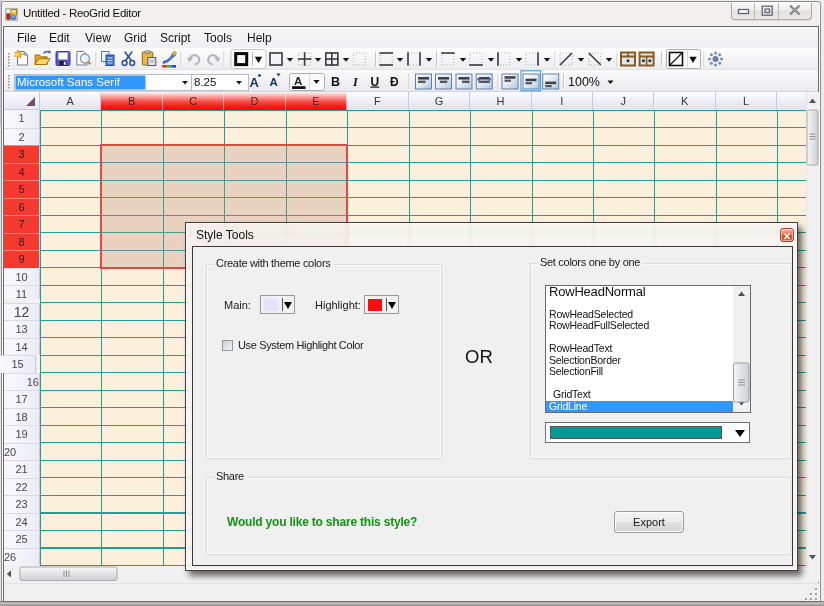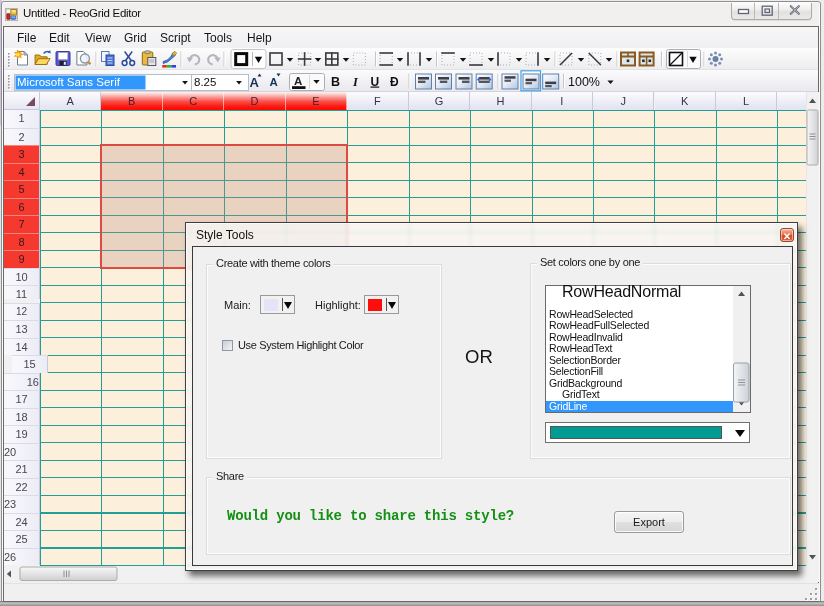--- a/index.html
+++ b/index.html
@@ -327,32 +327,32 @@
 <div class="ab txt" style="left:4px;top:127.5px;width:36px;height:17.5px;background:linear-gradient(90deg,#F9F9FC,#ECECF6);border-top:1px solid #DADAE8;border-right:1px solid #C9C9DC;font-size:11px;line-height:16.5px;text-align:center;color:#4A4450">2</div>
 <div class="ab txt" style="left:4px;top:145.0px;width:36px;height:17.5px;background:#F5392E;border-top:1px solid #F8837C;border-right:1px solid #C9C9DC;font-size:11px;line-height:16.5px;text-align:center;color:#38181C">3</div>
 <div class="ab txt" style="left:4px;top:162.5px;width:36px;height:17.5px;background:#F5392E;border-top:1px solid #F8837C;border-right:1px solid #C9C9DC;font-size:11px;line-height:16.5px;text-align:center;color:#38181C">4</div>
 <div class="ab txt" style="left:4px;top:180.0px;width:36px;height:17.5px;background:#F5392E;border-top:1px solid #F8837C;border-right:1px solid #C9C9DC;font-size:11px;line-height:16.5px;text-align:center;color:#38181C">5</div>
 <div class="ab txt" style="left:4px;top:197.5px;width:36px;height:17.5px;background:#F5392E;border-top:1px solid #F8837C;border-right:1px solid #C9C9DC;font-size:11px;line-height:16.5px;text-align:center;color:#38181C">6</div>
 <div class="ab txt" style="left:4px;top:215.0px;width:36px;height:17.5px;background:#F5392E;border-top:1px solid #F8837C;border-right:1px solid #C9C9DC;font-size:11px;line-height:16.5px;text-align:center;color:#38181C">7</div>
 <div class="ab txt" style="left:4px;top:232.5px;width:36px;height:17.5px;background:#F5392E;border-top:1px solid #F8837C;border-right:1px solid #C9C9DC;font-size:11px;line-height:16.5px;text-align:center;color:#38181C">8</div>
 <div class="ab txt" style="left:4px;top:250.0px;width:36px;height:17.5px;background:#F5392E;border-top:1px solid #F8837C;border-right:1px solid #C9C9DC;font-size:11px;line-height:16.5px;text-align:center;color:#38181C">9</div>
 <div class="ab txt" style="left:4px;top:267.5px;width:36px;height:17.5px;background:linear-gradient(90deg,#F9F9FC,#ECECF6);border-top:1px solid #DADAE8;border-right:1px solid #C9C9DC;font-size:11px;line-height:16.5px;text-align:center;color:#4A4450">10</div>
 <div class="ab txt" style="left:4px;top:285.0px;width:36px;height:14px;background:linear-gradient(90deg,#F9F9FC,#ECECF6);border-top:1px solid #DADAE8;border-right:1px solid #C9C9DC;font-size:11px;line-height:16.5px;text-align:center;color:#4A4450">11</div>
-<div class="ab txt" style="left:4px;top:302.5px;width:36px;height:17.5px;background:linear-gradient(90deg,#F9F9FC,#ECECF6);border-top:1px solid #DADAE8;border-right:1px solid #C9C9DC;font-size:10px;line-height:16.5px;text-align:center;color:#4A4450">12</div>
+<div class="ab txt" style="left:4px;top:302.5px;width:36px;height:17.5px;background:linear-gradient(90deg,#F9F9FC,#ECECF6);border-top:1px solid #DADAE8;border-right:1px solid #C9C9DC;font-size:14px;line-height:16.5px;text-align:center;color:#4A4450">12</div>
 <div class="ab txt" style="left:4px;top:320.0px;width:36px;height:17.5px;background:linear-gradient(90deg,#F9F9FC,#ECECF6);border-top:1px solid #DADAE8;border-right:1px solid #C9C9DC;font-size:11px;line-height:16.5px;text-align:center;color:#4A4450">13</div>
 <div class="ab txt" style="left:4px;top:337.5px;width:36px;height:17.5px;background:linear-gradient(90deg,#F9F9FC,#ECECF6);border-top:1px solid #DADAE8;border-right:1px solid #C9C9DC;font-size:11px;line-height:16.5px;text-align:center;color:#4A4450">14</div>
-<div class="ab txt" style="left:12px;top:355.0px;width:36px;height:17.5px;background:linear-gradient(90deg,#F9F9FC,#ECECF6);border-top:1px solid #DADAE8;border-right:1px solid #C9C9DC;font-size:11px;line-height:16.5px;text-align:center;color:#4A4450">15</div>
+<div class="ab txt" style="left:0;top:355.0px;width:36px;height:17.5px;background:linear-gradient(90deg,#F9F9FC,#ECECF6);border-top:1px solid #DADAE8;border-right:1px solid #C9C9DC;font-size:11px;line-height:16.5px;text-align:center;color:#4A4450">15</div>
 <div class="ab txt" style="left:4px;top:372.5px;width:36px;height:17.5px;background:linear-gradient(90deg,#F9F9FC,#ECECF6);border-top:1px solid #DADAE8;border-right:1px solid #C9C9DC;font-size:11px;line-height:16.5px;text-align:right;color:#4A4450">16</div>
 <div class="ab txt" style="left:4px;top:390.0px;width:36px;height:17.5px;background:linear-gradient(90deg,#F9F9FC,#ECECF6);border-top:1px solid #DADAE8;border-right:1px solid #C9C9DC;font-size:11px;line-height:16.5px;text-align:center;color:#4A4450">17</div>
 <div class="ab txt" style="left:4px;top:407.5px;width:36px;height:17.5px;background:linear-gradient(90deg,#F9F9FC,#ECECF6);border-top:1px solid #DADAE8;border-right:1px solid #C9C9DC;font-size:11px;line-height:16.5px;text-align:center;color:#4A4450">18</div>
 <div class="ab txt" style="left:4px;top:425.0px;width:36px;height:17.5px;background:linear-gradient(90deg,#F9F9FC,#ECECF6);border-top:1px solid #DADAE8;border-right:1px solid #C9C9DC;font-size:11px;line-height:16.5px;text-align:center;color:#4A4450">19</div>
 <div class="ab txt" style="left:4px;top:442.5px;width:36px;height:17.5px;background:linear-gradient(90deg,#F9F9FC,#ECECF6);border-top:1px solid #DADAE8;border-right:1px solid #C9C9DC;font-size:11px;line-height:16.5px;text-align:left;color:#4A4450">20</div>
 <div class="ab txt" style="left:4px;top:460.0px;width:36px;height:17.5px;background:linear-gradient(90deg,#F9F9FC,#ECECF6);border-top:1px solid #DADAE8;border-right:1px solid #C9C9DC;font-size:11px;line-height:16.5px;text-align:center;color:#4A4450">21</div>
 <div class="ab txt" style="left:4px;top:477.5px;width:36px;height:17.5px;background:linear-gradient(90deg,#F9F9FC,#ECECF6);border-top:1px solid #DADAE8;border-right:1px solid #C9C9DC;font-size:11px;line-height:16.5px;text-align:center;color:#4A4450">22</div>
-<div class="ab txt" style="left:4px;top:495.0px;width:36px;height:17.5px;background:linear-gradient(90deg,#F9F9FC,#ECECF6);border-top:1px solid #DADAE8;border-right:1px solid #C9C9DC;font-size:11px;line-height:16.5px;text-align:left;color:#4A4450">23</div>
+<div class="ab txt" style="left:4px;top:495.0px;width:36px;height:17.5px;background:linear-gradient(90deg,#F9F9FC,#ECECF6);border-top:1px solid #DADAE8;border-right:1px solid #C9C9DC;font-size:11px;line-height:16.5px;text-align:center;color:#4A4450">23</div>
 <div class="ab txt" style="left:4px;top:512.5px;width:36px;height:17.5px;background:linear-gradient(90deg,#F9F9FC,#ECECF6);border-top:1px solid #DADAE8;border-right:1px solid #C9C9DC;font-size:11px;line-height:16.5px;text-align:center;color:#4A4450">24</div>
 <div class="ab txt" style="left:4px;top:530.0px;width:36px;height:17.5px;background:linear-gradient(90deg,#F9F9FC,#ECECF6);border-top:1px solid #DADAE8;border-right:1px solid #C9C9DC;font-size:11px;line-height:16.5px;text-align:center;color:#4A4450">25</div>
 <div class="ab txt" style="left:4px;top:547.5px;width:36px;height:17.5px;background:linear-gradient(90deg,#F9F9FC,#ECECF6);border-top:1px solid #DADAE8;border-right:1px solid #C9C9DC;font-size:11px;line-height:16.5px;color:#4A4450">26</div>
 <div class="ab" style="left:100.45px;top:144.0px;width:247.8px;height:124.5px;border:2px solid #DC4B41;background:rgba(185,140,128,0.29)"></div>
 <div class="ab" style="left:806px;top:92px;width:13px;height:474px;background:#F1F1F1;border-left:1px solid #E6E6E6"></div>
 <svg class="ab" style="left:806px;top:92px" width="13" height="474" viewBox="0 0 13 474">
     <path d="M3 11 L6.5 6.5 L10 11 Z" fill="#4D5357"></path>
     <rect x="1" y="18" width="11" height="55" rx="1.5" fill="url(#vg)" stroke="#ABABAB" stroke-width="1"></rect>
     <defs>
       <linearGradient id="vg" x1="0" y1="0" x2="1" y2="0">
@@ -409,29 +409,27 @@
         <div class="ab" style="left:3px;top:2.5px;width:13.5px;height:12px;background:#FE0D0A"></div>
         <div class="ab" style="left:20.5px;top:2px;width:1px;height:13px;background:#555"></div>
         <div class="ab" style="left:23px;top:5.5px;width:0;height:0;border-left:4.5px solid transparent;border-right:4.5px solid transparent;border-top:7px solid #060606"></div>
       </div>
 <div class="ab" style="left:29px;top:93px;width:11px;height:11px;background:linear-gradient(135deg,#CBCFD3,#F2F3F4);border:1px solid #8D99A7"></div>
 <div class="ab txt" style="left:45px;top:92px;font-size:11px;letter-spacing:-0.35px;color:#1A1A1A">Use System Highlight Color</div>
 <div class="ab txt" style="left:272px;top:99px;font-size:18.5px;letter-spacing:0px;color:#141414">OR</div>
 <div class="ab" style="left:337px;top:16px;width:261px;height:196px;border:1px solid #DCDCDC;box-shadow:inset 0 0 0 1px rgba(255,255,255,0.8)"></div>
 <div class="ab txt" style="left:344px;top:9px;font-size:11px;letter-spacing:-0.3px;line-height:13px;background:#F0F0F0;padding:0 3px;color:#1A1A1A">Set colors one by one</div>
 <div class="ab" style="left:352px;top:38px;width:206px;height:128px;background:#FFFFFF;border:1px solid #6A6A6A">
-<div class="ab txt" style="left:0;top:0.00px;width:187px;height:11.45px;color:#111;font-size:16px;letter-spacing:-0.2px;line-height:11.45px;padding-left:16px">RowHeadNormal</div>
+<div class="ab txt" style="left:0;top:0.00px;width:187px;height:11.45px;color:#111;font-size:13px;letter-spacing:-0.2px;line-height:11.45px;padding-left:3px">RowHeadNormal</div>
 <div class="ab txt" style="left:0;top:22.91px;width:187px;height:11.45px;color:#111;font-size:10.5px;letter-spacing:-0.2px;line-height:11.45px;padding-left:3px">RowHeadSelected</div>
 <div class="ab txt" style="left:0;top:34.36px;width:187px;height:11.45px;color:#111;font-size:10.5px;letter-spacing:-0.2px;line-height:11.45px;padding-left:3px">RowHeadFullSelected</div>
-<div class="ab txt" style="left:0;top:45.82px;width:187px;height:11.45px;color:#111;font-size:10.5px;letter-spacing:-0.2px;line-height:11.45px;padding-left:3px">RowHeadInvalid</div>
 <div class="ab txt" style="left:0;top:57.27px;width:187px;height:11.45px;color:#111;font-size:10.5px;letter-spacing:-0.2px;line-height:11.45px;padding-left:3px">RowHeadText</div>
 <div class="ab txt" style="left:0;top:68.73px;width:187px;height:11.45px;color:#111;font-size:10.5px;letter-spacing:-0.2px;line-height:11.45px;padding-left:3px">SelectionBorder</div>
 <div class="ab txt" style="left:0;top:80.18px;width:187px;height:11.45px;color:#111;font-size:10.5px;letter-spacing:-0.2px;line-height:11.45px;padding-left:3px">SelectionFill</div>
-<div class="ab txt" style="left:0;top:91.64px;width:187px;height:11.45px;color:#111;font-size:10.5px;letter-spacing:-0.2px;line-height:11.45px;padding-left:3px">GridBackground</div>
-<div class="ab txt" style="left:0;top:103.09px;width:187px;height:11.45px;color:#111;font-size:10.5px;letter-spacing:-0.2px;line-height:11.45px;padding-left:16px">GridText</div>
+<div class="ab txt" style="left:0;top:103.09px;width:187px;height:11.45px;color:#111;font-size:10.5px;letter-spacing:-0.2px;line-height:11.45px;padding-left:7px">GridText</div>
 <div class="ab txt" style="left:0;top:114.55px;width:187px;height:11.45px;background:#3297FD;color:#FFFFFF;font-size:10.5px;letter-spacing:-0.2px;line-height:11.45px;padding-left:3px">GridLine</div>
 <svg class="ab" style="right:0;top:0" width="17" height="126" viewBox="0 0 17 126">
 <rect x="0" y="0" width="17" height="126" fill="#F0F0F0"></rect>
 
 <path d="M5 10 L8.5 5.5 L12 10 Z" fill="#505050"></path>
 
 <path d="M5 115 L12 115 L8.5 119.5 Z" fill="#505050"></path>
 <rect x="0.5" y="77" width="15.5" height="39" rx="2" fill="url(#lsg)" stroke="#98A0AC" stroke-width="1"></rect>
 <defs>
             <linearGradient id="lsg" x1="0" y1="0" x2="1" y2="0">
@@ -443,16 +441,16 @@
 <line x1="5" y1="96.5" x2="12" y2="96.5" stroke="#8F959E" stroke-width="1"></line>
 <line x1="5" y1="99" x2="12" y2="99" stroke="#8F959E" stroke-width="1"></line>
 </svg>
 </div>
 <div class="ab" style="left:352px;top:175px;width:205px;height:21px;background:#FFFFFF;border:1px solid #707070">
 <div class="ab" style="left:4px;top:3px;width:172px;height:13px;background:#009B93;border:1px solid #555"></div>
 <div class="ab" style="left:189px;top:7px;width:0;height:0;border-left:5.5px solid transparent;border-right:5.5px solid transparent;border-top:7px solid #0A0A0A"></div>
 </div>
 <div class="ab" style="left:13px;top:230px;width:585px;height:78px;border:1px solid #DCDCDC;box-shadow:inset 0 0 0 1px rgba(255,255,255,0.8)"></div>
 <div class="ab txt" style="left:20px;top:223px;font-size:11px;letter-spacing:-0.3px;line-height:13px;background:#F0F0F0;padding:0 3px;color:#1A1A1A">Share</div>
-<div class="ab txt" style="left:34px;top:261px;font-size:14px;font-weight:bold;font-family:Liberation Mono, monospace;color:#149014;letter-spacing:-0.2px">Would you like to share this style?</div>
+<div class="ab txt" style="left:34px;top:268px;font-size:12px;font-weight:bold;font-family:Liberation Sans, sans-serif;color:#149014;letter-spacing:-0.2px">Would you like to share this style?</div>
 <div class="ab txt" style="left:421px;top:264px;width:70px;height:22px;border:1px solid #9A9A9A;border-radius:3px;background:linear-gradient(#F5F5F5,#EDEDED 48%,#E0E0E0 52%,#D5D5D5);box-shadow:inset 0 0 0 1px rgba(255,255,255,0.85);font-size:11px;line-height:20px;text-align:center;color:#1A1A1A">Export</div>
 </div>
 </div>
 
 </body></html>

